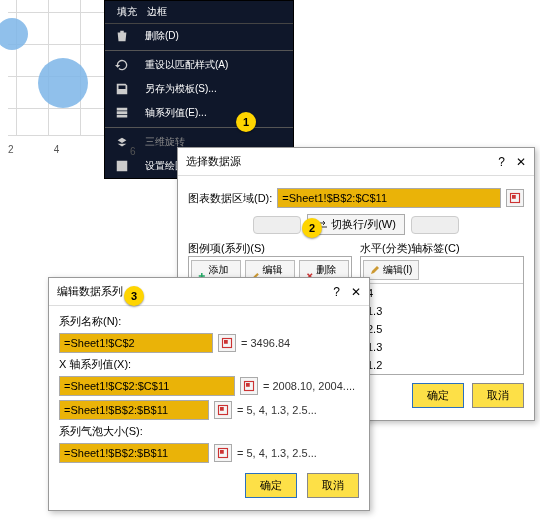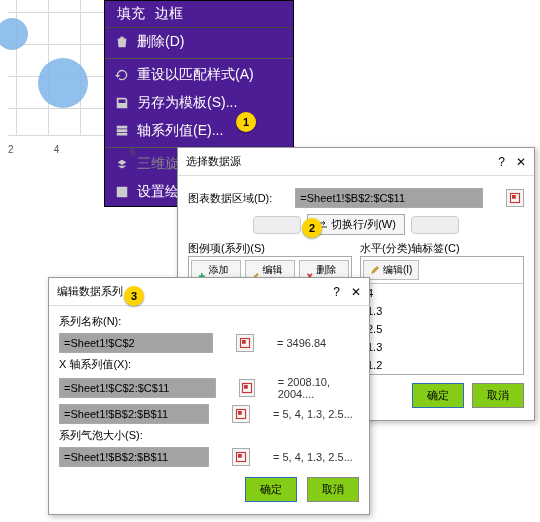--- a/index.html
+++ b/index.html
@@ -4,36 +4,36 @@
 <style>
   * { box-sizing: border-box; }
   body { margin: 0; font-family: "Microsoft YaHei", sans-serif; font-size: 11px; background: #fff; width: 540px; height: 522px; position: relative; overflow: hidden; }
   .chart-bg { position: absolute; left: 0; top: 0; width: 105px; height: 175px; background: #fff; }
   .chart-bg .grid { position: absolute; left: 8px; top: 0; width: 96px; height: 135px; }
   .chart-bg .grid::before, .chart-bg .grid::after { content:""; position:absolute; background:#d0d0d0; }
   .chart-bg .grid .hl { position:absolute; left:0; right:0; height:1px; background:#d9d9d9; }
   .chart-bg .grid .vl { position:absolute; top:0; bottom:0; width:1px; background:#d9d9d9; }
   .chart-bg .bubble { position:absolute; background:#7cb5e8; border-radius:50%; opacity:0.85; }
   .chart-bg .axis { position:absolute; left:8px; right:0; bottom:20px; display:flex; justify-content:space-between; color:#555; font-size:10px; }
-  .ctx-menu { position:absolute; left:104px; top:0; width:190px; background:#4c1d95; color:#fff; font-size:14px; border:1px solid #000; }
+  .ctx-menu { position:absolute; left:104px; top:0; width:190px; background:#0f172a; color:#fff; font-size:10px; border:1px solid #000; }
   .ctx-top { display:flex; gap:10px; padding:4px 12px; border-bottom:1px solid #444; }
-  .ctx-item { display:flex; align-items:center; gap:8px; padding:5px 10px; cursor:pointer; }
+  .ctx-item { display:flex; align-items:center; gap:16px; padding:5px 10px; cursor:pointer; }
   .ctx-sep { height:1px; background:#555; margin:2px 0; }
   .ctx-icon { width:14px; height:14px; display:inline-block; fill:#ccc; }
   .ctx-item.disabled { color:#888; }
   .marker { position:absolute; width:20px; height:20px; background:#ffd500; border-radius:50%; display:flex; align-items:center; justify-content:center; font-weight:bold; color:#000; font-size:11px; box-shadow:0 1px 2px rgba(0,0,0,.4); }
   .dlg { position:absolute; background:#fff; border:1px solid #999; box-shadow:2px 2px 6px rgba(0,0,0,.25); }
   .dlg-title { background:#fff; padding:6px 8px; font-size:11px; display:flex; align-items:center; justify-content:space-between; border-bottom:1px solid #ddd; }
   .dlg-title .icons span { margin-left:8px; cursor:pointer; font-size:12px; }
   .dlg-body { padding:8px 10px; }
-  .row { display:flex; align-items:center; margin:4px 0; gap:23px; }
-  .input { border:1px solid #aaa; height:20px; padding:1px 4px; font-size:11px; background:#a3a3a3; }
+  .row { display:flex; align-items:center; margin:4px 0; gap:5px; }
+  .input { border:1px solid #aaa; height:20px; padding:1px 4px; font-size:11px; background:#eab308; }
   .rangebtn { width:18px; height:18px; border:1px solid #aaa; background:#f5f5f5; display:inline-flex; align-items:center; justify-content:center; cursor:pointer; }
   .rangebtn svg { width:12px; height:12px; }
-  .btn { border:1px solid #888; background:#84cc16; padding:4px 14px; font-size:11px; cursor:pointer; }
+  .btn { border:1px solid #888; background:#fde047; padding:4px 14px; font-size:11px; cursor:pointer; }
   .btn.primary { border:1.5px solid #2a6fbf; }
   .legend-box { border:1px solid #aaa; min-height:80px; background:#fff; font-size:11px; }
   .legend-header { display:flex; border-bottom:1px solid #ccc; }
   .lh-btn { border:1px solid #bbb; background:#f5f5f5; padding:2px 6px; margin:3px 2px; display:flex; align-items:center; gap:3px; cursor:pointer; font-size:10px; }
   .lh-btn svg { width:10px; height:10px; }
   .legend-row { display:flex; align-items:center; gap:6px; padding:3px 6px; }
   .legend-row input[type=checkbox] { width:12px; height:12px; }
   .eq { color:#333; font-size:11px; }
   .swap-row { display:flex; align-items:center; justify-content:center; margin:6px 0; }
   .swap-row .arrow { width:48px; height:18px; background:#eee; border:1px solid #ccc; border-radius:4px; }

